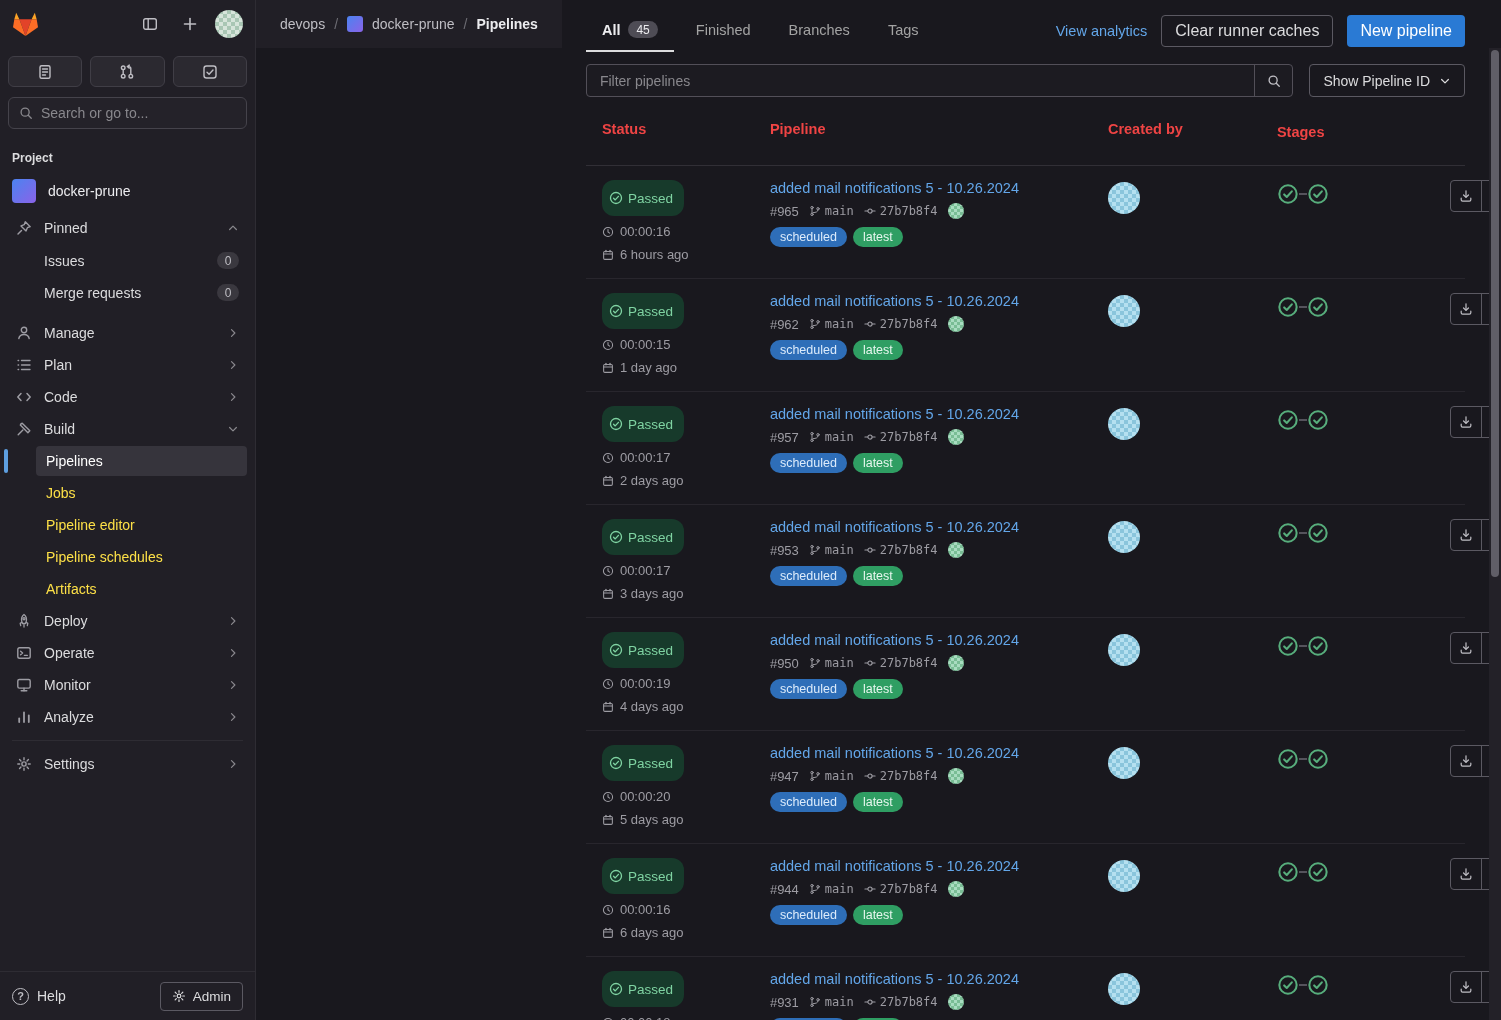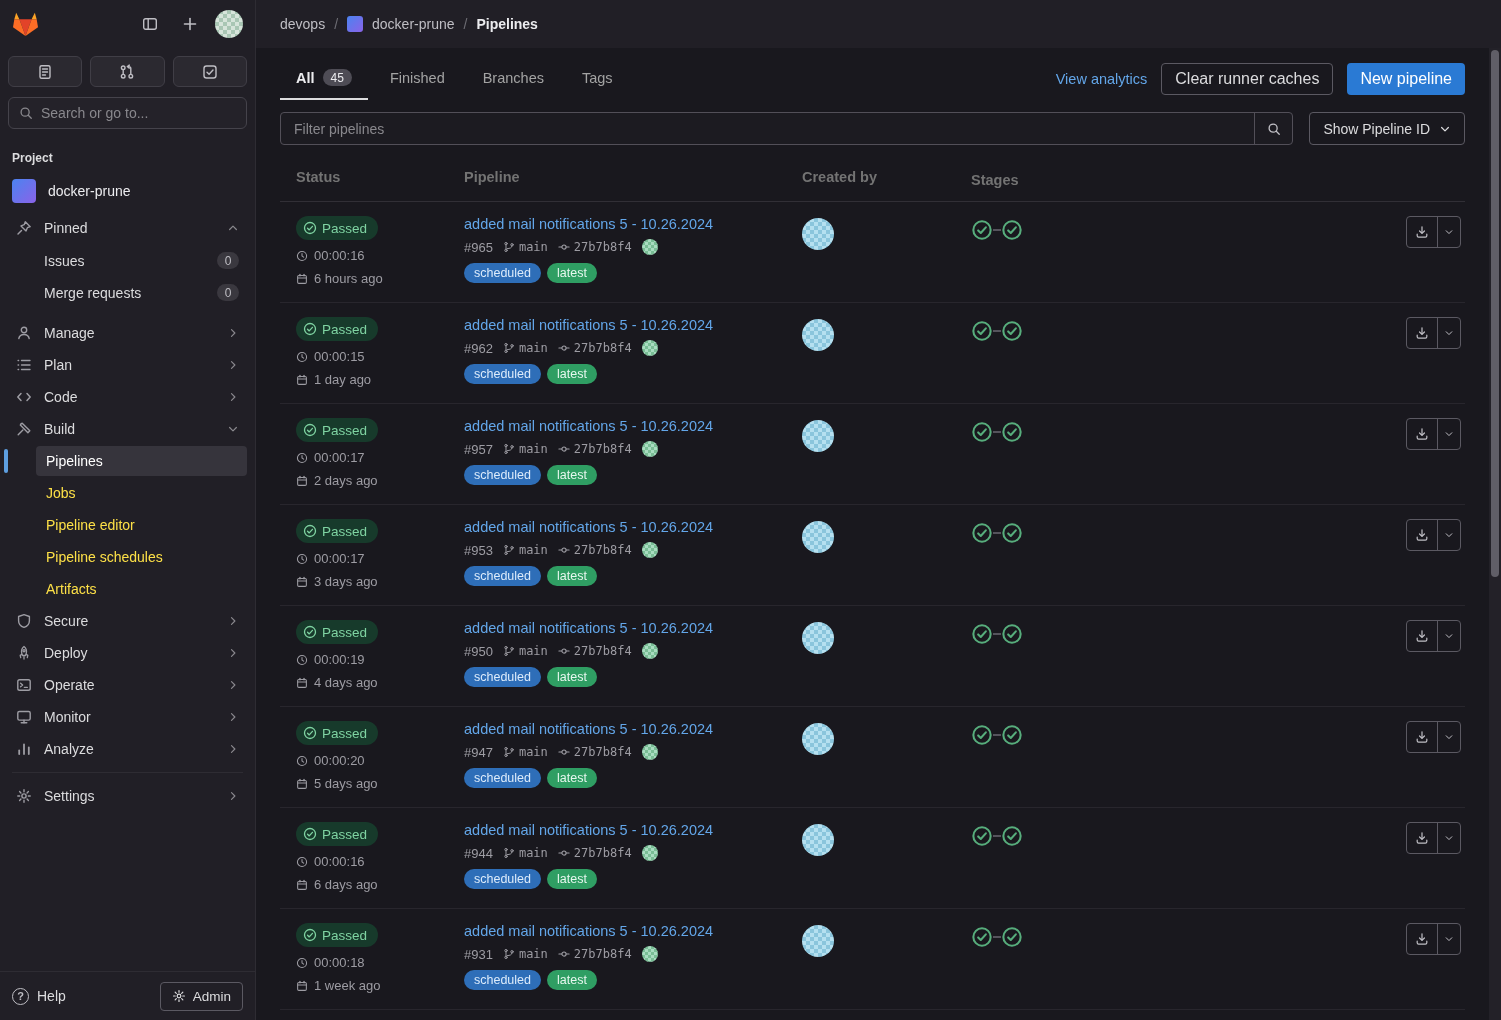--- a/index.html
+++ b/index.html
@@ -55,21 +55,21 @@
   .nav-block{margin-top:10px}
   .sb-foot{height:49px;border-top:1px solid #2e2c33;display:flex;align-items:center;
     justify-content:space-between;padding:0 12px;flex:none}
   .help-link{display:flex;align-items:center;gap:8px;color:#dcdcde}
   .q-icon{width:17px;height:17px;border:1.5px solid #bfbec4;color:#bfbec4;border-radius:50%;
     font-size:11px;display:grid;place-items:center;font-weight:700}
   .admin-btn{display:flex;align-items:center;gap:7px;border:1px solid #5b5962;border-radius:4px;
     height:29px;padding:0 11px;font-size:13.5px;color:#dcdcde}
 
   
-  .main{flex:1;display:flex;flex-direction:column;min-width:0}
+  .main{flex:1;display:flex;min-width:0}
   .topbar{height:48px;background:#211f26;display:flex;align-items:center;padding:0 24px;flex:none}
   .crumb{display:flex;align-items:center;gap:9px;color:#bfbec4}
   .crumb .sep{color:#6e6d74}
   .crumb-avatar{width:16px;height:16px;border-radius:3px;background:linear-gradient(135deg,#4b83f0,#8a63e8)}
   .crumb-current{color:#ececef;font-weight:600}
   .content{flex:1;padding:10px 36px 0 24px;overflow:hidden}
   .tabs-row{display:flex;align-items:center}
   .tabs{display:flex;gap:6px}
   .tab{padding:11px 16px 14px;color:#a3a3a3;display:flex;gap:8px;align-items:center;font-size:14.5px}
   .tab.active{color:#ececef;font-weight:700;box-shadow:inset 0 -2px 0 #dcdcde}
@@ -79,31 +79,31 @@
   .btn{height:32px;padding:0 13px;border-radius:4px;font-size:16px;display:inline-flex;align-items:center;gap:6px}
   .btn-outline{border:1px solid #5b5962;color:#dcdcde;background:transparent}
   .btn-primary{background:#2a7ad4;color:#fff}
   .filter-row{display:flex;gap:16px;margin-top:12px}
   .filter-box{flex:1;display:flex;border:1px solid #524f58;border-radius:4px;background:#1c1b21;height:33px;overflow:hidden}
   .filter-input{flex:1;background:transparent;border:none;outline:none;color:#ececef;padding:0 13px;font-size:14px}
   .filter-input::placeholder{color:#89888d}
   .filter-search-btn{width:38px;border-left:1px solid #524f58;display:grid;place-items:center;color:#bfbec4}
   .pid-btn{border:1px solid #5b5962;border-radius:4px;padding:0 13px;height:33px;display:flex;
     align-items:center;gap:9px;color:#dcdcde;font-size:14px}
-  .thead{display:flex;margin-top:24px;border-bottom:1px solid #312f36;padding-bottom:13px;
-    font-weight:700;color:#737373;font-size:14.5px}
+  .thead{display:flex;margin-top:24px;border-bottom:1px solid #312f36;padding-bottom:25px;
+    font-weight:700;color:#ef4444;font-size:14.5px}
   .c-status{width:168px;padding-left:16px;flex:none}
   .c-pipeline{width:338px;padding-left:16px;flex:none;min-width:0}
   .c-creator{width:169px;padding-left:16px;flex:none}
   .c-stages{flex:1;padding-left:16px;display:flex;align-items:flex-start}
   .c-actions{width:180px;flex:none;display:flex;justify-content:flex-end;padding-right:4px}
   .thead .c-stages{display:block}
 
   .prow{display:flex;padding:14px 0 16px;border-bottom:1px solid #28262d}
-  .badge-passed{display:inline-flex;align-items:center;gap:5px;height:24px;padding:0 11px 0 7px;
+  .badge-passed{display:inline-flex;align-items:center;gap:5px;height:36px;padding:0 11px 0 7px;
     border-radius:12px;background:#173a2b;color:#7fd3a2;font-size:13.5px}
   .meta{display:flex;align-items:center;gap:6px;color:#9d9ca3;font-size:13px;margin-top:8px}
   .ptitle{display:block;color:#63a6e9;font-size:14.5px;white-space:nowrap;overflow:hidden;text-overflow:ellipsis}
   .pmeta{display:flex;align-items:center;gap:10px;margin-top:7px;color:#9d9ca3;font-size:13px}
   .pbranch,.pcommit{display:flex;align-items:center;gap:4px;color:#9d9ca3}
   .pbranch span,.pcommit span{font-family:"DejaVu Sans Mono",monospace;font-size:12px}
   .pbadges{display:flex;gap:6px;margin-top:8px}
   .chip{height:20px;padding:0 10px;border-radius:10px;font-size:12.5px;display:inline-flex;align-items:center}
   .chip-blue{background:#2e6eb8;color:#dcebfb}
   .chip-green{background:#2f9e63;color:#e6f7ee}
@@ -411,29 +411,20 @@
               <use href="#i-chev-d"></use>
             </svg>
         </a>
         <div class="sub-list">
           <a class="sub-item active">Pipelines</a>
           <a class="sub-item">Jobs</a>
           <a class="sub-item">Pipeline editor</a>
           <a class="sub-item">Pipeline schedules</a>
           <a class="sub-item">Artifacts</a>
         </div>
-        <a class="nav-item">
-          <svg class="ic ic-16 nav-icon">
-              <use href="#i-shield"></use>
-            </svg>
-          <span>Secure</span>
-          <svg class="ic ic-12 chev">
-              <use href="#i-chev-r"></use>
-            </svg>
-        </a>
         <a class="nav-item">
           <svg class="ic ic-16 nav-icon">
               <use href="#i-rocket"></use>
             </svg>
           <span>Deploy</span>
           <svg class="ic ic-12 chev">
               <use href="#i-chev-r"></use>
             </svg>
         </a>
         <a class="nav-item">

